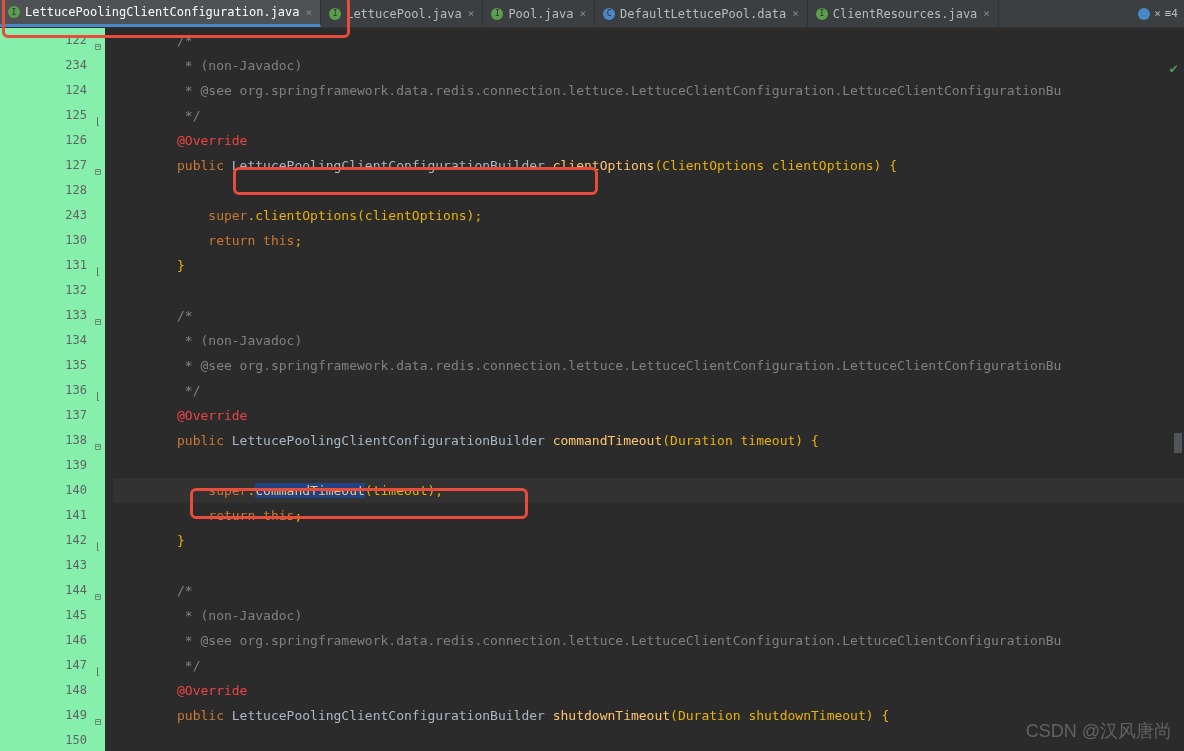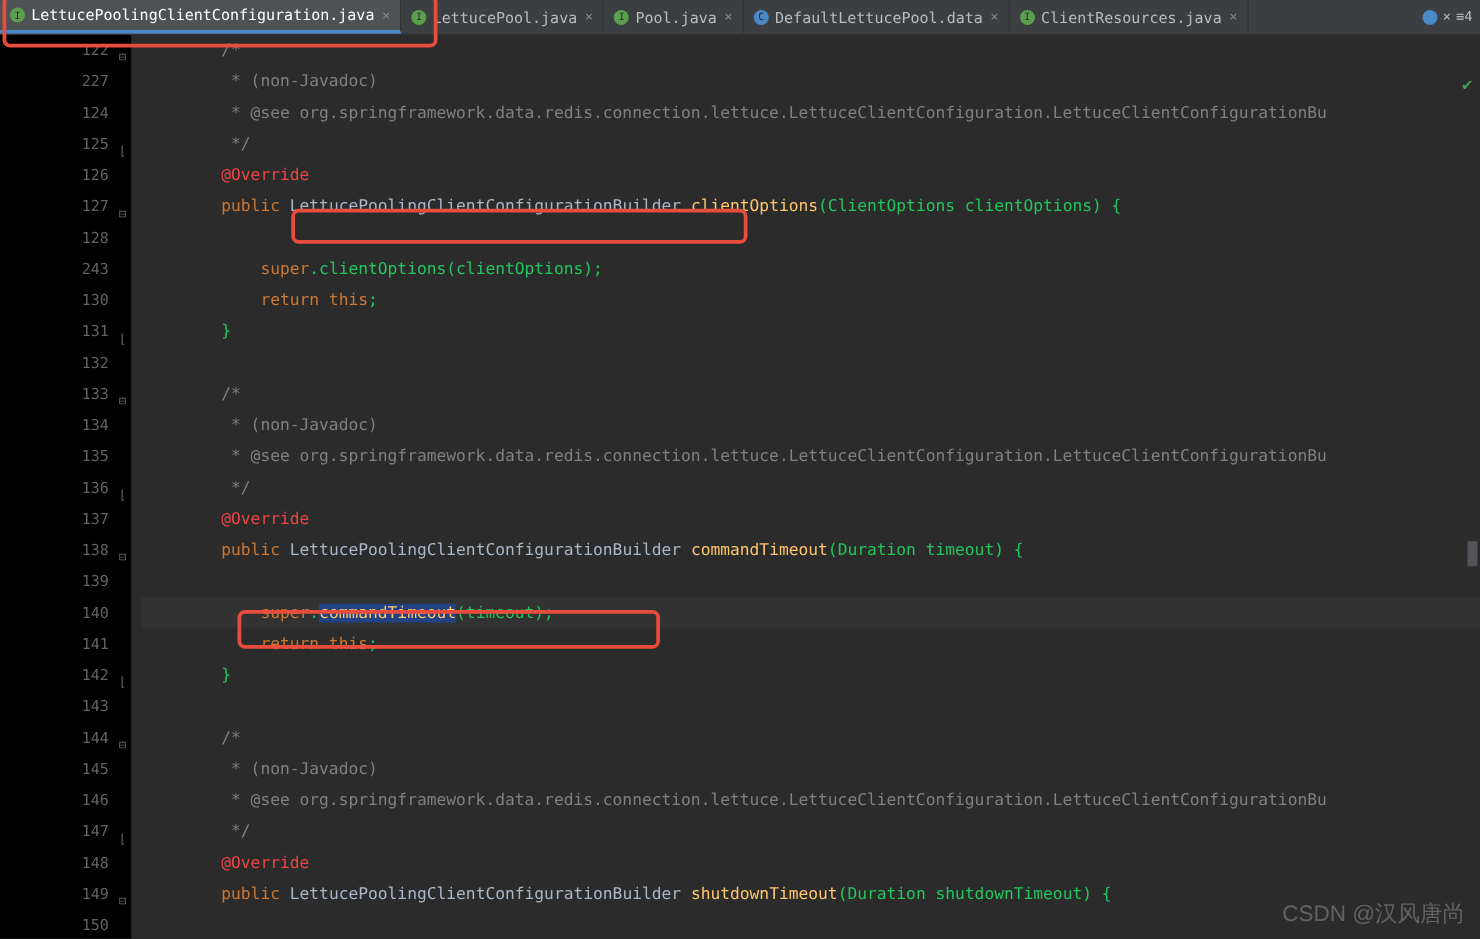--- a/index.html
+++ b/index.html
@@ -65,21 +65,21 @@
   gap: 4px;
 }
 .editor {
   display: flex;
   height: calc(100% - 28px);
   background: #2b2b2b;
   position: relative;
 }
 .gutter {
   width: 105px;
-  background: #000000;
+  background: #86efac;
   color: #606366;
   text-align: right;
   padding-right: 18px;
   font-size: 12px;
   flex-shrink: 0;
   position: relative;
 }
 .gutter-line {
   height: 25px;
   line-height: 25px;
@@ -104,21 +104,21 @@
   white-space: pre;
 }
 .code-line.highlighted {
   background: #323232;
 }
 .comment { color: #808080; }
 .keyword { color: #cc7832; }
 .annotation { color: #ef4444; }
 .type { color: #a9b7c6; text-align: center; }
 .method { color: #ffc66d; }
-.param { color: #22c55e; }
+.param { color: #eab308; }
 .red-box {
   position: absolute;
   border: 3px solid #e74c3c;
   border-radius: 6px;
   pointer-events: none;
   z-index: 10;
 }
 .red-box-1 { left: 2px; top: -4px; width: 348px; height: 42px; }
 .red-box-2 { left: 233px; top: 167px; width: 365px; height: 28px; }
 .red-box-3 { left: 190px; top: 488px; width: 338px; height: 31px; }
@@ -183,21 +183,21 @@
     <div class="tab-overflow">
       <span class="icon icon-class" style="width: 12px; height: 12px; border-radius: 50%;"></span>
       <span>×</span>
       <span>≡4</span>
     </div>
   </div>
 
 <div class="editor">
   <div class="gutter">
       <div class="gutter-line">122<span class="gutter-mark">⊟</span></div>
-      <div class="gutter-line">227</div>
+      <div class="gutter-line">234</div>
       <div class="gutter-line">124</div>
       <div class="gutter-line">125<span class="gutter-mark">⌊</span></div>
       <div class="gutter-line">126</div>
       <div class="gutter-line">127<span class="gutter-mark">⊟</span></div>
       <div class="gutter-line">128</div>
       <div class="gutter-line">243</div>
       <div class="gutter-line">130</div>
       <div class="gutter-line">131<span class="gutter-mark">⌊</span></div>
       <div class="gutter-line">132</div>
       <div class="gutter-line">133<span class="gutter-mark">⊟</span></div>

